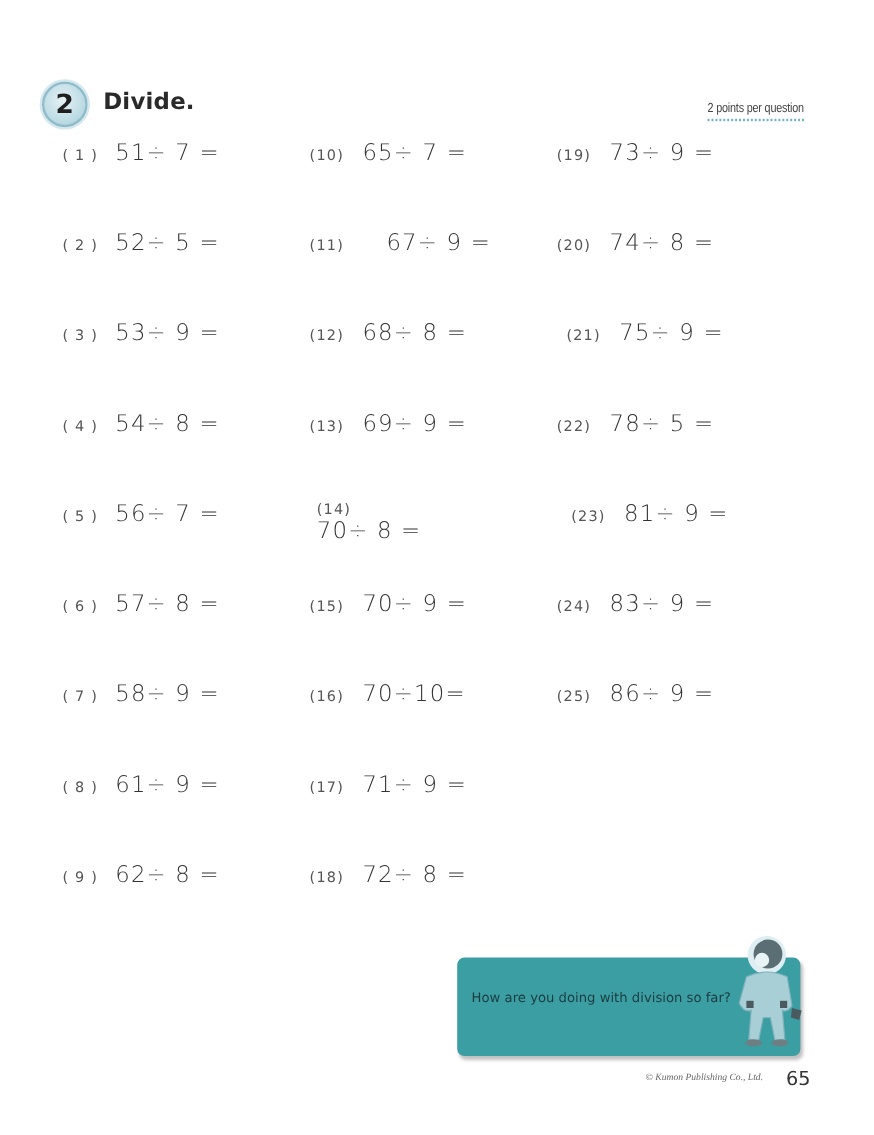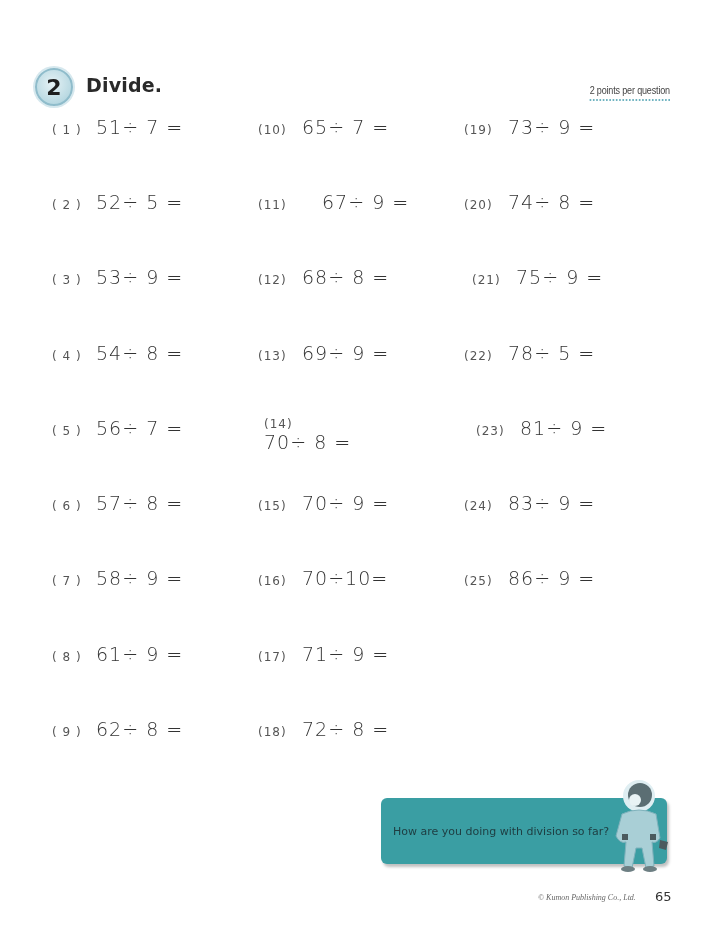--- a/index.html
+++ b/index.html
@@ -64,21 +64,21 @@
     .expr {
       font-family: "DejaVu Sans", sans-serif;
       font-size: 19px;
       color: #333;
       letter-spacing: 1px;
       font-weight: 300;
     }
     .callout {
       position: absolute;
       left: 381px; top: 798px;
-      width: 286px; height: 66px;
+      width: 286px; height: 82px;
       background: #3a9ea3;
       border-radius: 6px;
       box-shadow: 2px 3px 3px rgba(0,0,0,0.25);
     }
     .callout-text {
       position: absolute;
       left: 12px; top: 27px;
       font-family: "DejaVu Sans", sans-serif;
       font-size: 11px;
       color: #1e3c40;
@@ -93,21 +93,21 @@
       left: 538px; top: 893px;
       font-family: "Liberation Serif", serif;
       font-style: italic;
       font-size: 8px;
       color: #666;
     }
     .page-number {
       position: absolute;
       left: 655px; top: 889px;
       font-family: "DejaVu Sans", sans-serif;
-      font-size: 13px;
+      font-size: 16px;
       color: #333;
     }
   </style>
 </head>
 <body>
 
 <div class="section-badge">2</div>
 <div class="section-title">Divide.</div>
 <div class="points">2 points per question</div>
 

